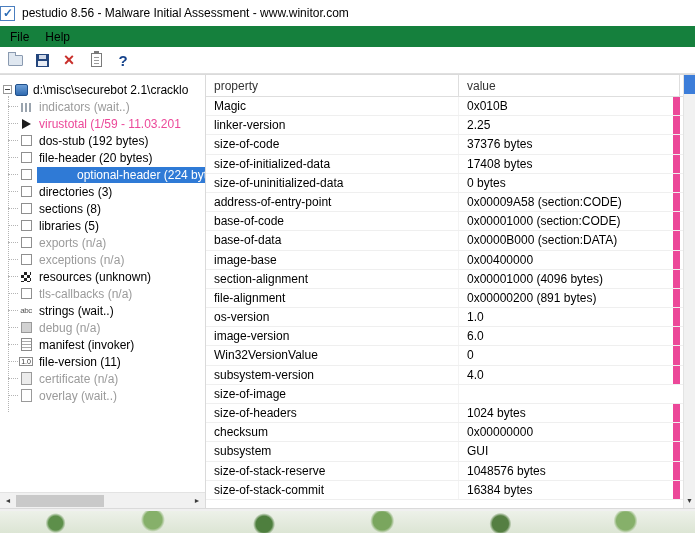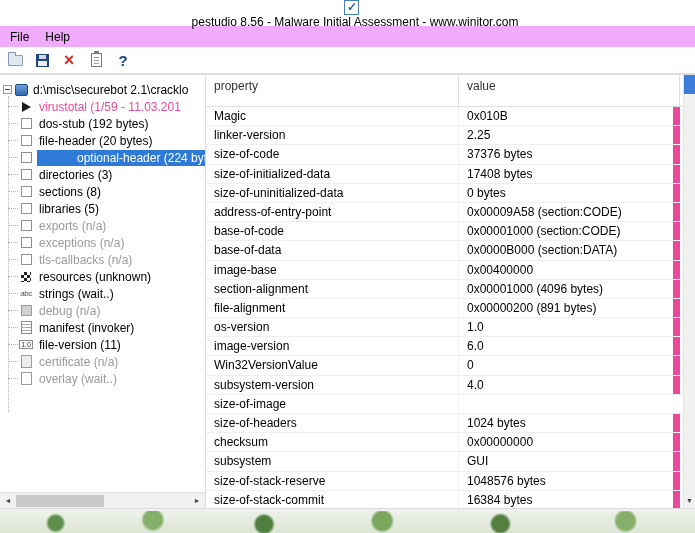--- a/index.html
+++ b/index.html
@@ -2,27 +2,27 @@
 <html><head>
 <meta charset="utf-8">
 <style>
   * { margin:0; padding:0; box-sizing:border-box; }
   html,body { width:695px; height:533px; overflow:hidden; }
   body { font-family:"Liberation Sans", sans-serif; font-size:12px; color:#000; background:#fff; }
 
   .screen { width:695px; height:533px; position:relative; background:#fff; }
 
   
-  .titlebar { height:26px; display:flex; align-items:center; padding-left:8px; background:#fff;flex-direction:column; }
+  .titlebar { height:26px; display:flex; align-items:center; background:#fff; }
   .app-icon { width:15px; height:15px; border:1px solid #4a7ebf; background:#fff; position:relative; flex:none; }
   .app-icon::before { content:"✓"; position:absolute; left:2px; top:-1px; color:#2b6cb5; font-size:12px; font-weight:bold; }
   .title-text { margin-left:7px; white-space:nowrap; }
 
   
-  .menubar { height:21px; display:flex; align-items:center; padding-left:2px; background:#f0abfc; }
+  .menubar { height:21px; display:flex; align-items:center; padding-left:2px; background:#15803d; }
   .menu-item { padding:2px 8px; cursor:default; }
 
   
   .toolbar { height:27px; display:flex; align-items:center; padding-left:5px; gap:7px; background:#fff; border-bottom:1px solid #e0e0e0; }
   .tb-btn { width:20px; height:20px; display:flex; align-items:center; justify-content:center; }
   .tbicon { display:inline-flex; align-items:center; justify-content:center; }
   .ic-folder { width:15px; height:11px; background:#dfe7f0; border:1px solid #8a9ab0; border-radius:1px; position:relative; }
   .ic-folder::before { content:""; position:absolute; top:-4px; left:-1px; width:6px; height:3px; background:#dfe7f0; border:1px solid #8a9ab0; border-bottom:none; }
   .ic-save { width:13px; height:13px; background:#23457c; position:relative; }
   .ic-save::before { content:""; position:absolute; top:1px; left:3px; width:7px; height:4px; background:#cfd8e8; }
@@ -77,21 +77,21 @@
   
   .hscroll { height:16px; background:#f1f1f1; border-top:1px solid #e3e3e3; display:flex; align-items:center; }
   .harrow { width:16px; text-align:center; font-size:7px; color:#3c3c3c; line-height:16px; }
   .harrow.left::before { content:"◄"; }
   .harrow.right::before { content:"►"; }
   .harrow.right { margin-left:auto; }
   .hthumb { width:88px; height:12px; background:#c9c9c9; }
 
   
   .table-pane { flex:1; background:#fff; overflow:hidden; }
-  .thead { display:flex; height:32px; border-bottom:1px solid #dedede; }
+  .thead { display:flex; height:22px; border-bottom:1px solid #dedede; }
   .th { padding:4px 8px 0; color:#333; }
   .th.prop { width:253px; border-right:1px solid #dedede; }
   .th.val  { width:221px; border-right:1px solid #dedede; }
   .trow { display:flex; height:19.2px; border-bottom:1px solid #efefef; }
   .cell { padding:2px 8px 0; white-space:nowrap; overflow:hidden; }
   .cell.prop { width:253px; border-right:1px solid #f3f3f3; }
   .cell.val  { width:221px; border-right:7px solid #ec4899; }
 
   
   .vscroll { width:12px; background:#f1f1f1; border-left:1px solid #e3e3e3; display:flex; flex-direction:column; }
@@ -148,20 +148,24 @@
 
     <div class="tree-pane">
       <div class="tree">
         <div class="tree-row tree-root">
           <span class="expander"></span>
           <span class="ticon root"></span>
           <span class="tlabel root-label">d:\misc\securebot 2.1\cracklo</span>
         </div>
         <div class="tree-children">
           <div class="vline"></div>
+        <div class="tree-item disabled">
+              <span class="ticon indicators"></span>
+              <span class="tlabel">indicators (wait..)</span>
+            </div>
             <div class="tree-item alert">
               <span class="ticon virustotal"></span>
               <span class="tlabel">virustotal (1/59 - 11.03.201</span>
             </div>
             <div class="tree-item normal">
               <span class="ticon checkbox"></span>
               <span class="tlabel">dos-stub (192 bytes)</span>
             </div>
             <div class="tree-item normal">
               <span class="ticon checkbox"></span>
@@ -184,27 +188,27 @@
               <span class="tlabel">libraries (5)</span>
             </div>
             <div class="tree-item disabled">
               <span class="ticon checkbox"></span>
               <span class="tlabel">exports (n/a)</span>
             </div>
             <div class="tree-item disabled">
               <span class="ticon checkbox"></span>
               <span class="tlabel">exceptions (n/a)</span>
             </div>
-            <div class="tree-item disabled">
-              <span class="ticon checkbox"></span>
-              <span class="tlabel">tls-callbacks (n/a)</span>
-            </div>
             <div class="tree-item normal">
               <span class="ticon resources"></span>
               <span class="tlabel">resources (unknown)</span>
+            </div>
+            <div class="tree-item disabled">
+              <span class="ticon checkbox"></span>
+              <span class="tlabel">tls-callbacks (n/a)</span>
             </div>
             <div class="tree-item normal">
               <span class="ticon strings"></span>
               <span class="tlabel">strings (wait..)</span>
             </div>
             <div class="tree-item disabled">
               <span class="ticon debug"></span>
               <span class="tlabel">debug (n/a)</span>
             </div>
             <div class="tree-item normal">

